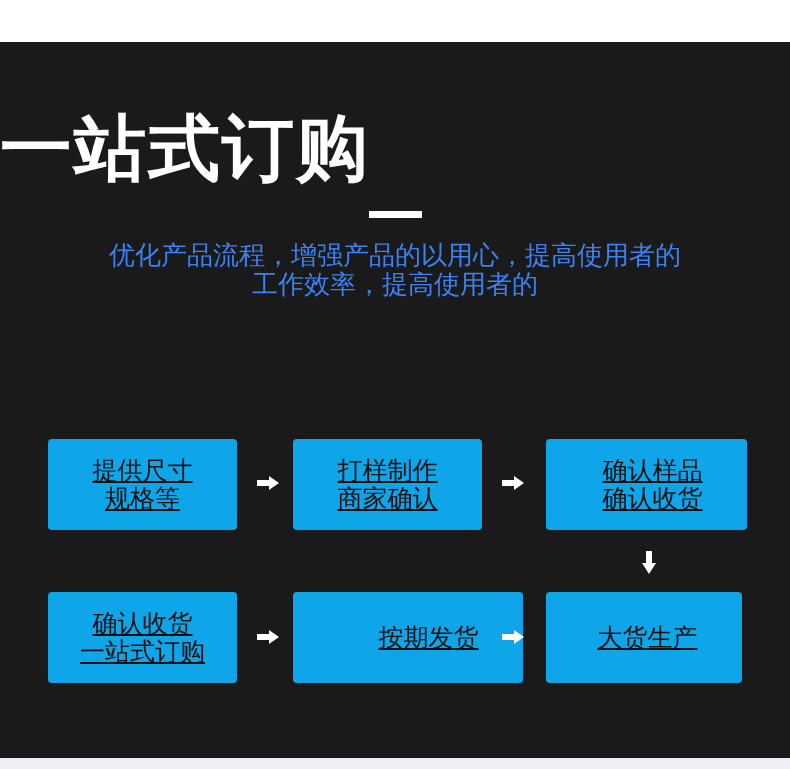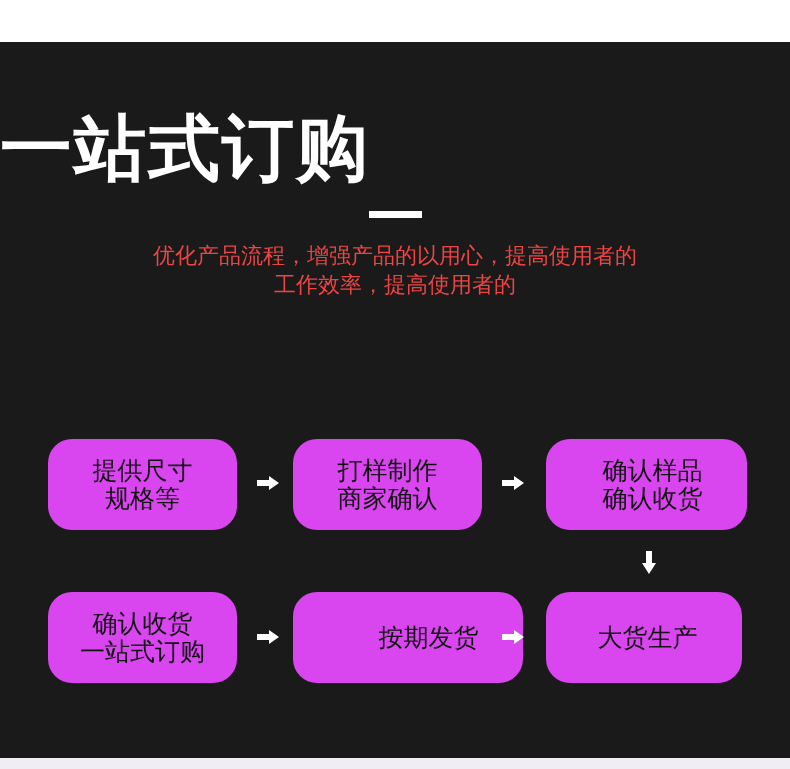--- a/index.html
+++ b/index.html
@@ -47,39 +47,40 @@
       position: absolute;
       left: 369px; top: 211px;
       width: 53px; height: 7px;
       background: #ffffff;
     }
     .subtitle {
       position: absolute;
       left: 0; top: 241px;
       width: 790px;
       text-align: center;
-      color: #ef4444;
-      font-size: 22px;
+      color: #3b82f6;
+      font-size: 26px;
       line-height: 29px;
     }
     .subtitle span { display: block; }
     .step {
       position: absolute;
       width: 189px;
       height: 91px;
-      background: #d946ef;
-      border-radius: 24px;
+      background: #0ea5e9;
+      border-radius: 4px;
       display: flex;
       flex-direction: column;
       align-items: center;
       justify-content: center;
       color: #111111;
       font-size: 25px;
       line-height: 28px;
       text-align: center;
+      text-decoration: underline;
     }
     .step span { display: block; }
     .arrow-right {
       position: absolute;
       width: 22px; height: 14px;
     }
     .arrow-down {
       position: absolute;
       width: 14px; height: 23px;
     }

